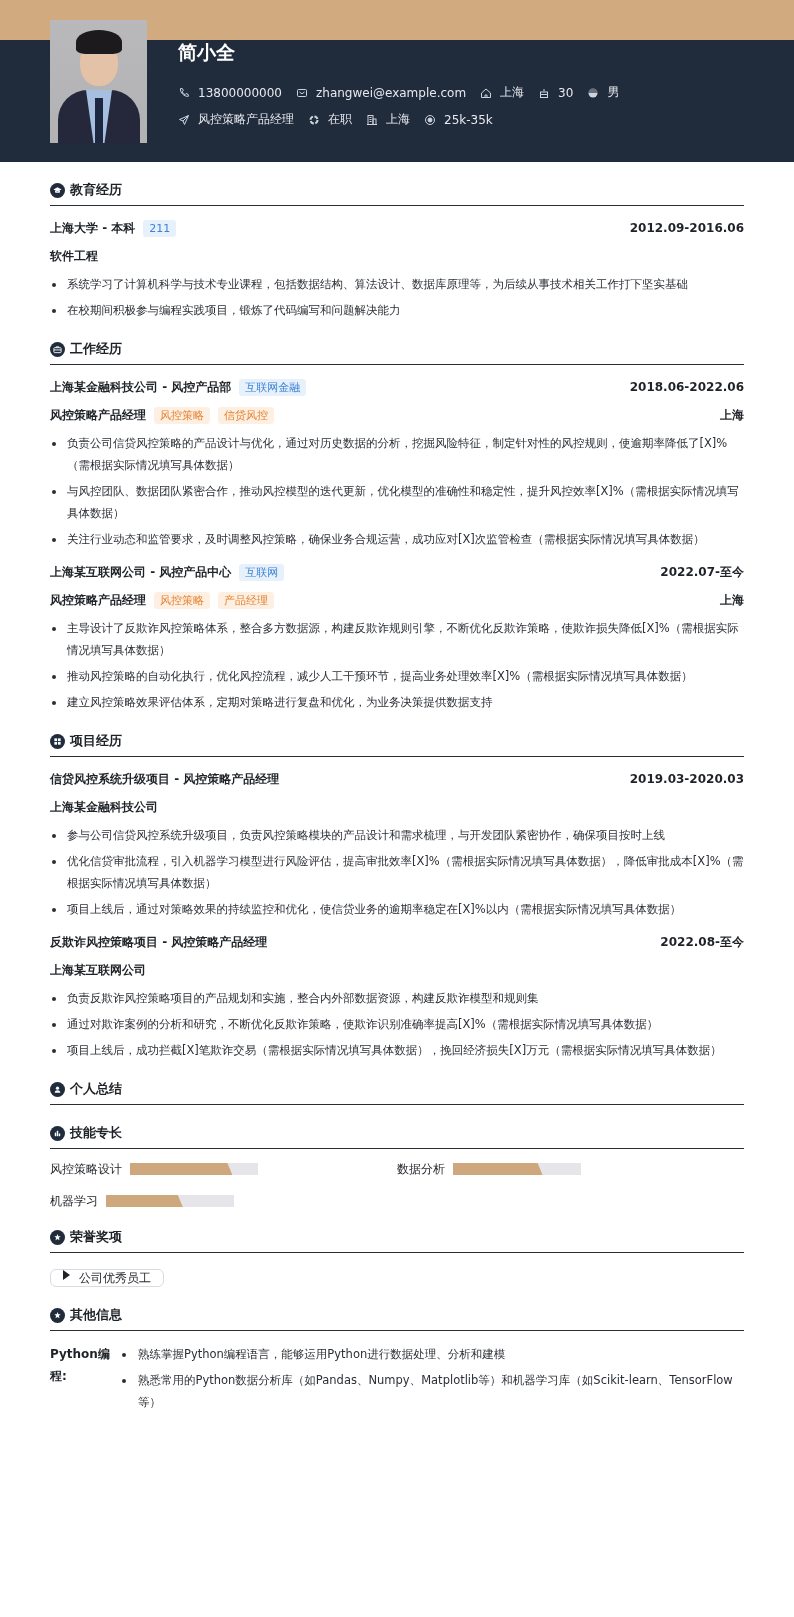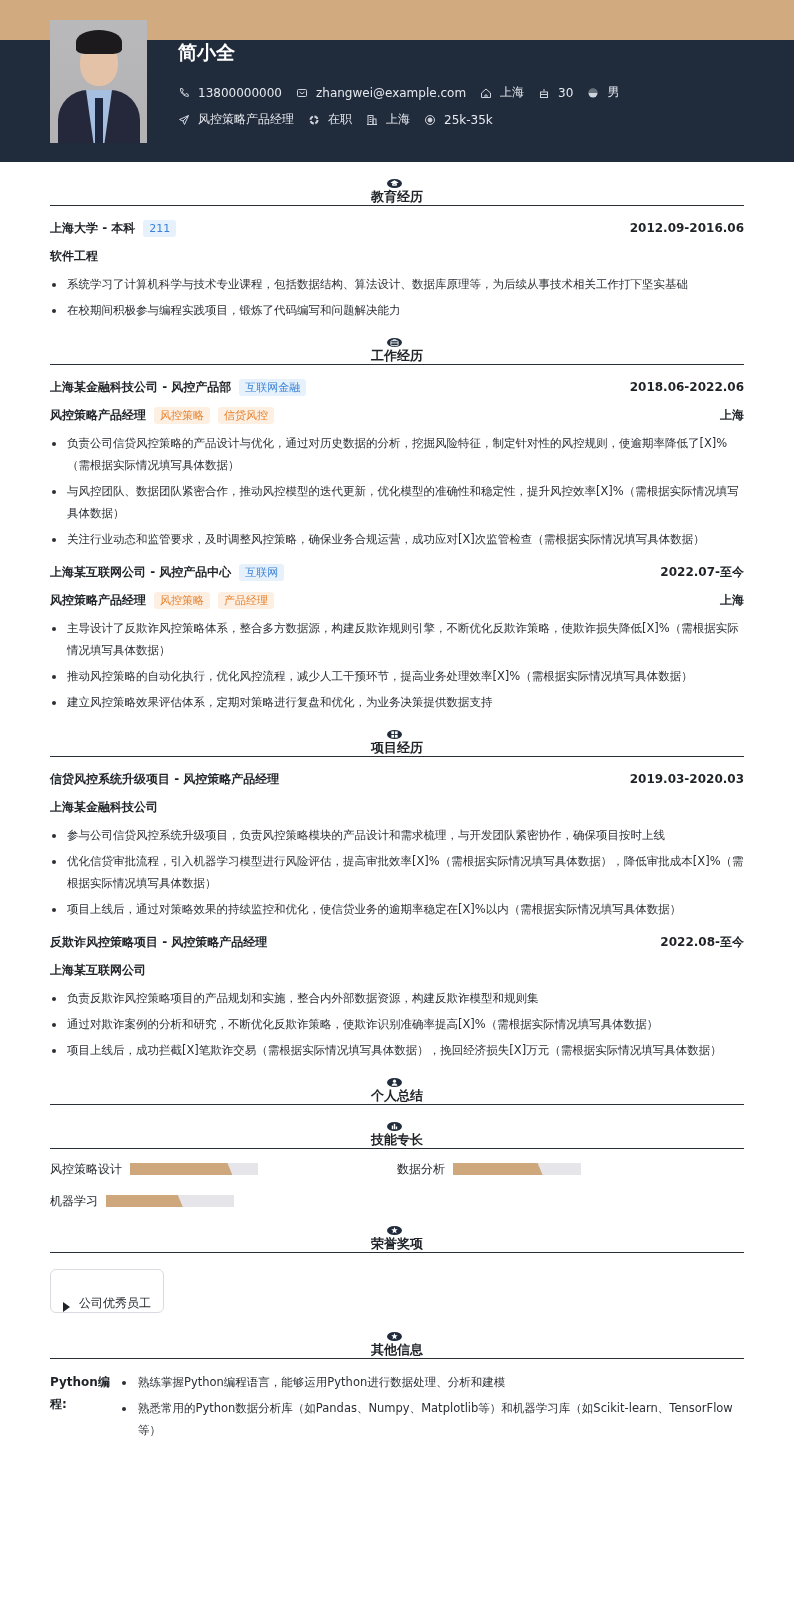--- a/index.html
+++ b/index.html
@@ -18,21 +18,21 @@
   .name { position: absolute; left: 178px; top: 0; font-size: 19px; font-weight: bold; color: #ffffff; }
   .info-row { position: absolute; left: 178px; display: flex; align-items: center; color: #e6e9ee; font-size: 12px; }
   .info-row.r1 { top: 44px; }
   .info-row.r2 { top: 71px; }
   .info-item { display: flex; align-items: center; margin-right: 14px; }
   .info-item .ic { width: 12px; height: 12px; margin-right: 8px; display: inline-flex; align-items: center; justify-content: center; }
   .info-item .ic svg { width: 12px; height: 12px; }
 
   .content { padding: 0 50px 0 50px; }
   .section { margin-top: 17px; }
-  .section-head { display: flex; align-items: center; height: 22px; flex-direction: column; }
+  .section-head { display: flex; align-items: center; height: 22px; }
   .section-head .sic { width: 15px; height: 15px; border-radius: 50%; background: #202b3c; margin-right: 5px; display: inline-flex; align-items: center; justify-content: center; }
   .section-head .sic svg { width: 9px; height: 9px; }
   .section-title { font-size: 13px; font-weight: bold; color: #1f2328; }
   .section-rule { height: 1px; background: #2a2f36; margin-top: 4px; }
 
   .entry { margin-top: 13px; }
   .row { display: flex; justify-content: space-between; align-items: center; height: 18px; }
   .row + .row { margin-top: 10px; }
   .left { display: flex; align-items: center; }
   .b { font-weight: bold; font-size: 12px; color: #1f2328; }
@@ -47,21 +47,21 @@
 
   .summary { margin-top: 12px; font-size: 11.5px; line-height: 22px; color: #2b2f35; }
 
   .skills { margin-top: 12px; display: grid; grid-template-columns: 1fr 1fr; row-gap: 16px; }
   .skill { display: flex; align-items: center; height: 16px; }
   .skill-name { font-size: 12px; color: #1f2328; margin-right: 8px; }
   .bar { position: relative; width: 128px; height: 12px; background: #e6e6ea; overflow: hidden; }
   .bar .fill { position: absolute; left: 0; top: 0; height: 100%; background: #cfa77d; clip-path: polygon(0 0, calc(100% - 5px) 0, 100% 100%, 0 100%); }
 
   .awards { margin-top: 16px; }
-  .award-chip { display: inline-flex; align-items: flex-end; height: 44px; padding: 0 12px 0 12px; border: 1px solid #d9dbe0; border-radius: 6px; background: #ffffff; font-size: 12px; color: #1f2328; }
+  .award-chip { display: inline-flex; align-items: flex-start; height: 18px; padding: 0 12px 0 12px; border: 1px solid #d9dbe0; border-radius: 6px; background: #ffffff; font-size: 12px; color: #1f2328; }
   .award-chip .tri { width: 0; height: 0; border-top: 5px solid transparent; border-bottom: 5px solid transparent; border-left: 7px solid #1f2328; margin-right: 9px; }
 
   .other { margin-top: 12px; display: flex; }
   .other-label { font-weight: bold; font-size: 12px; width: 70px; line-height: 22px; color: #1f2328; }
   .other ul.bullets { margin-top: 0; flex: 1; }
   .other ul.bullets li { padding-left: 18px; }
 </style>
 </head>
 <body>
 

